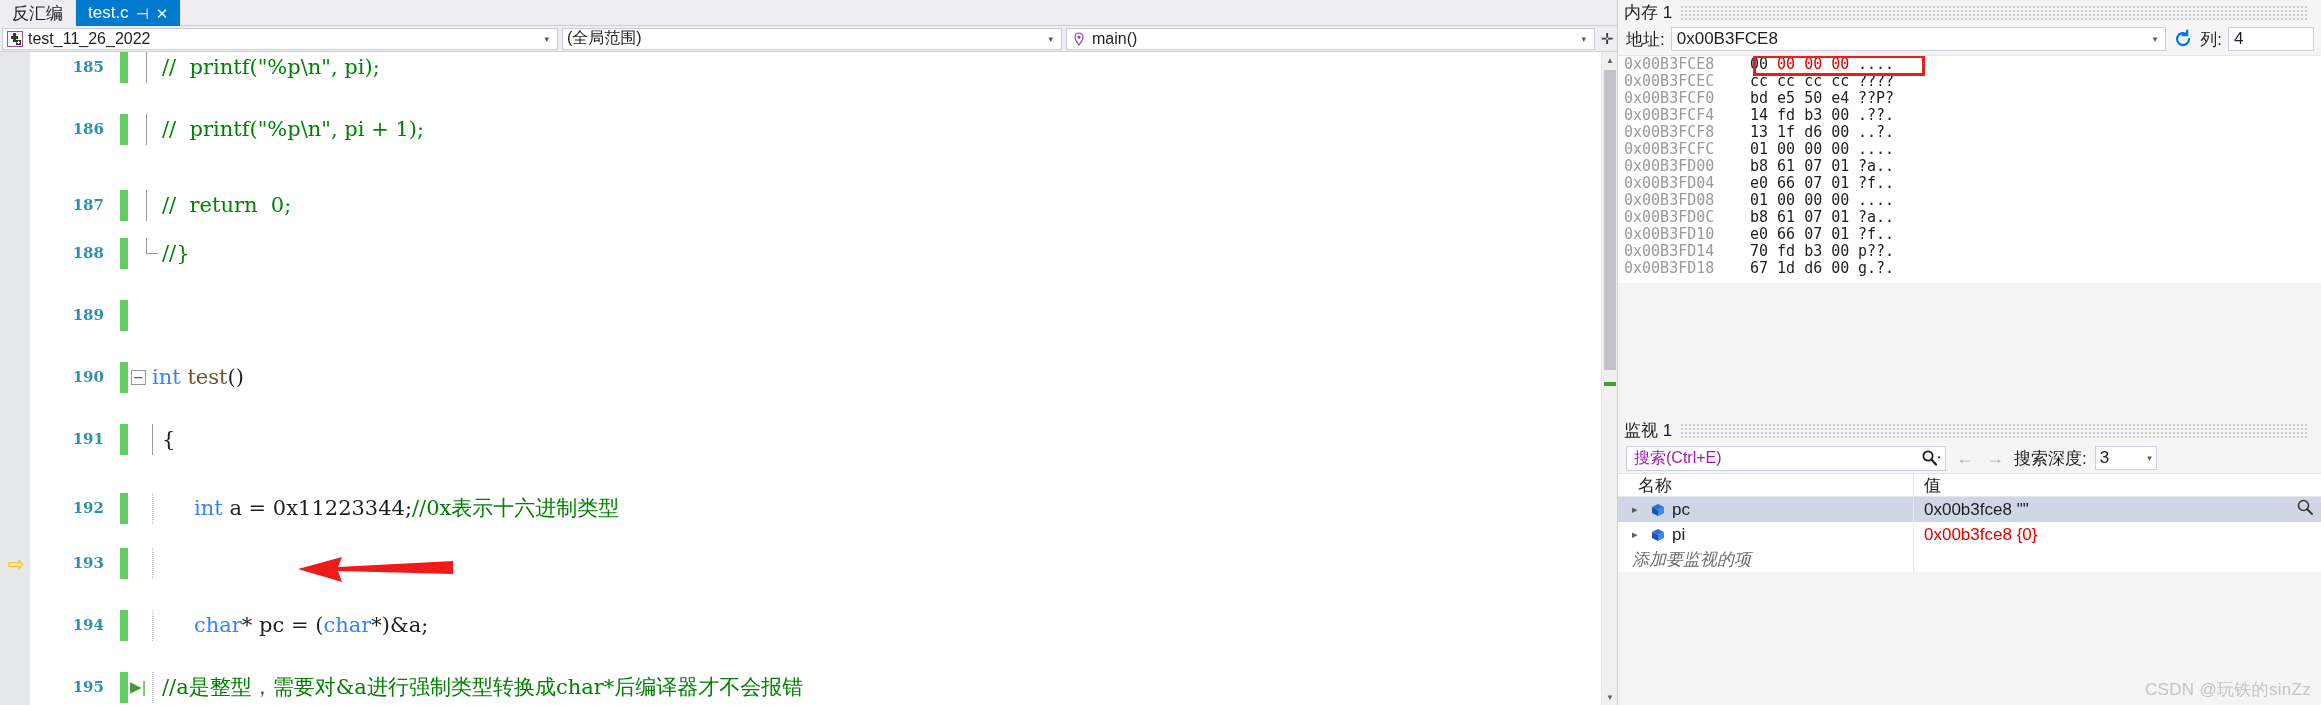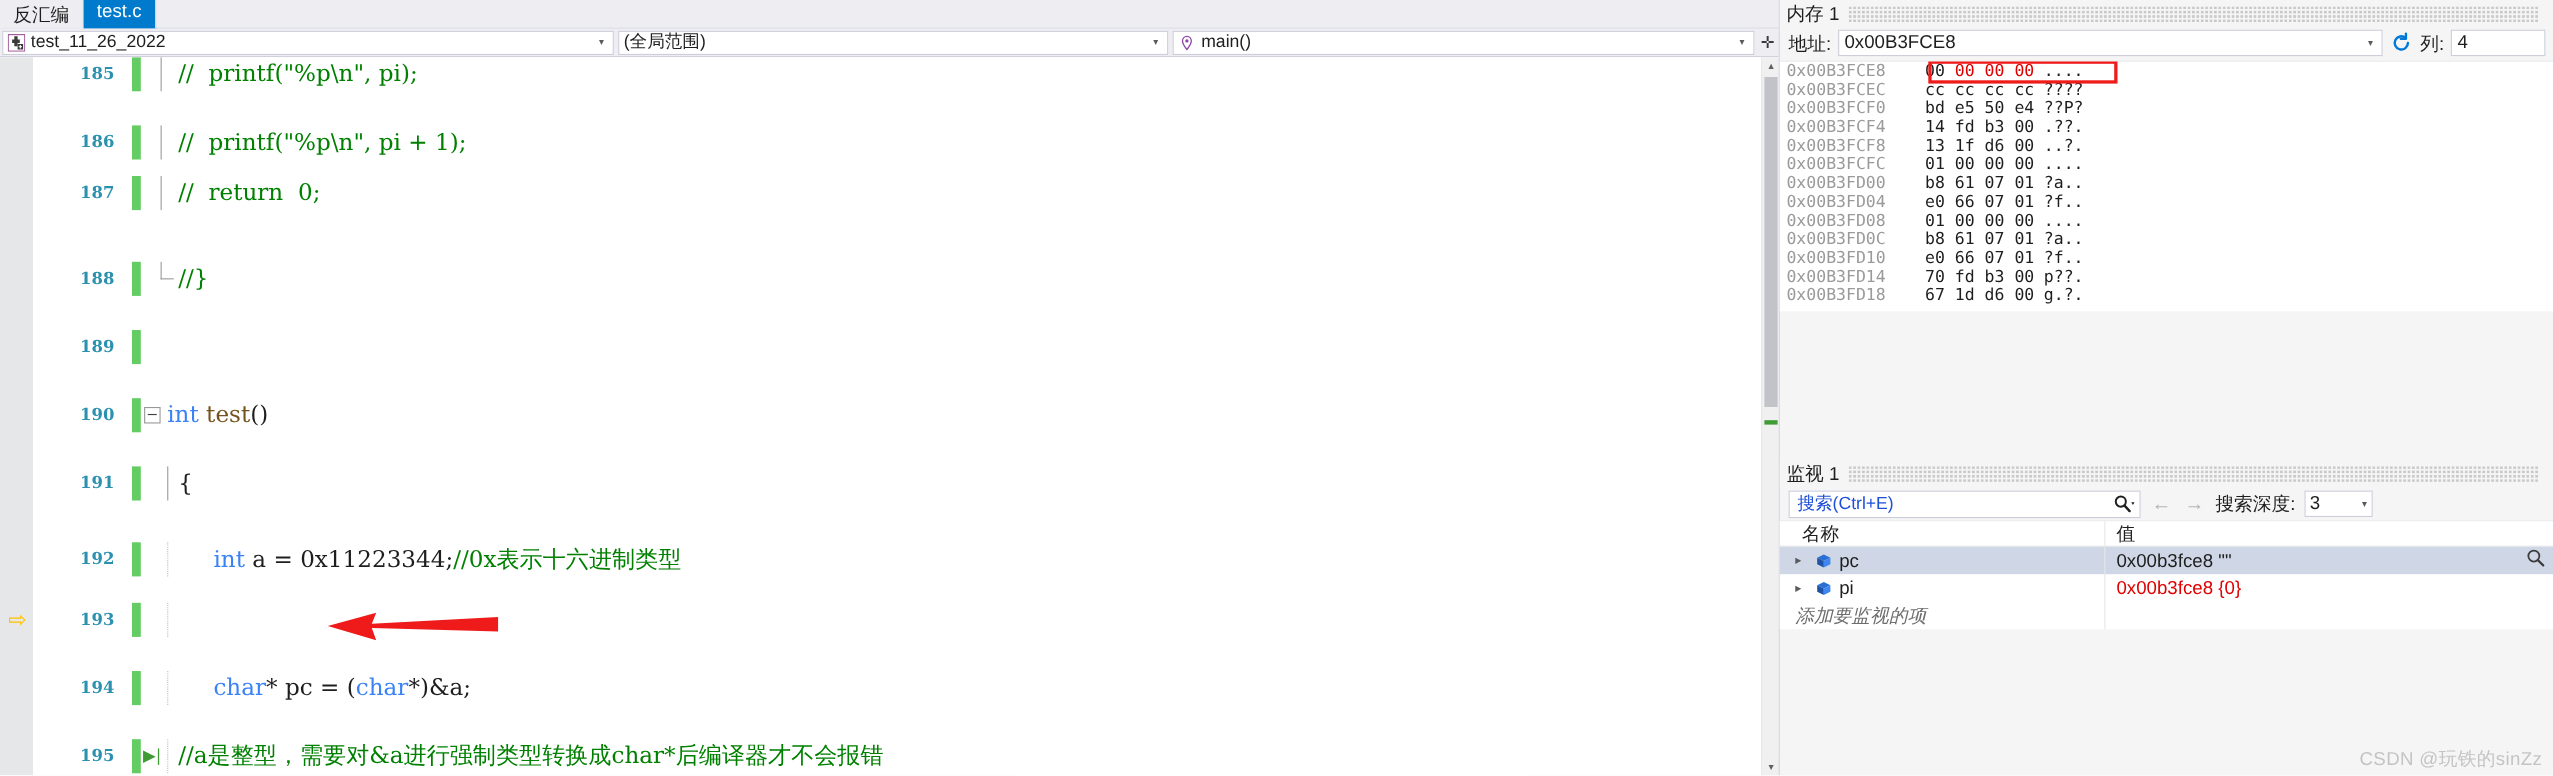--- a/index.html
+++ b/index.html
@@ -25,21 +25,21 @@
     background: #eeeef2;
     display: flex; align-items: stretch;
     border-bottom: 1px solid #cccedb;
   }
   .tab {
     display: flex; align-items: center; gap: 7px;
     padding: 0 12px; height: 26px; font-size: 17px; color: #1e1e1e;
     border-right: 1px solid #e3e3e8; cursor: default; white-space: nowrap;
   }
   .tab.inactive { background: #eeeef2; color: #1e1e1e; }
-  .tab.active { background: #007acc; color: #ffffff; flex-direction: column; }
+  .tab.active { background: #007acc; color: #ffffff; }
   .tab .pin, .tab .close {
     font-size: 15px; line-height: 1; opacity: .95; cursor: pointer;
   }
   .tab.active .pin, .tab.active .close { color: #ffffff; }
   .tabstrip-fill { flex: 1; background: #eeeef2; }
 
   
   .navbar {
     position: absolute; left: 0; top: 26px; width: 1617px; height: 26px;
     background: #eeeef2; display: flex; align-items: center;
@@ -198,21 +198,21 @@
   }
 
   
   .watch-toolbar {
     height: 30px; display: flex; align-items: center; gap: 8px; padding: 0 8px;
     font-size: 17px; color: #1e1e1e;
   }
   .search-box {
     width: 320px; height: 25px; background: #ffffff; border: 1px solid #cccedb;
     display: flex; align-items: center; padding: 0 4px 0 7px;
-    font-size: 16px; color: #1d4ed8;
+    font-size: 16px; color: #a21caf;
   }
   .search-box .sico { margin-left: auto; display: flex; align-items: center; color: #1e1e1e; }
   .nav-arrow { color: #b5b5b5; font-size: 18px; padding: 0 2px; cursor: pointer; }
   .depth-box {
     width: 62px; height: 24px; background: #ffffff; border: 1px solid #cccedb;
     display: flex; align-items: center; padding: 0 4px; font-size: 17px;
   }
   .depth-box .caret { margin-left: auto; font-size: 9px; color: #5a5a5a; }
 
   .watch-grid { background: #ffffff; border-top: 1px solid #e6e7e8; }
@@ -312,21 +312,21 @@
           <span class="codetext c-com" style="left:132px">//  printf("%p\n", pi);</span>
         </div>
 
         <div class="line" style="top:31px">
           <span class="lineno">186</span>
           <span class="changebar"></span>
           <span class="guide solid" style="left:116px"></span>
           <span class="codetext c-com" style="left:132px">//  printf("%p\n", pi + 1);</span>
         </div>
 
-        <div class="line" style="top:46px">
+        <div class="line" style="top:76px">
           <span class="lineno">187</span>
           <span class="changebar"></span>
           <span class="guide solid" style="left:116px"></span>
           <span class="codetext c-com" style="left:132px">//  return  0;</span>
         </div>
 
         <div class="line" style="top:93px">
           <span class="lineno">188</span>
           <span class="changebar"></span>
           <span class="guide-end" style="left:116px; top:0"></span>

